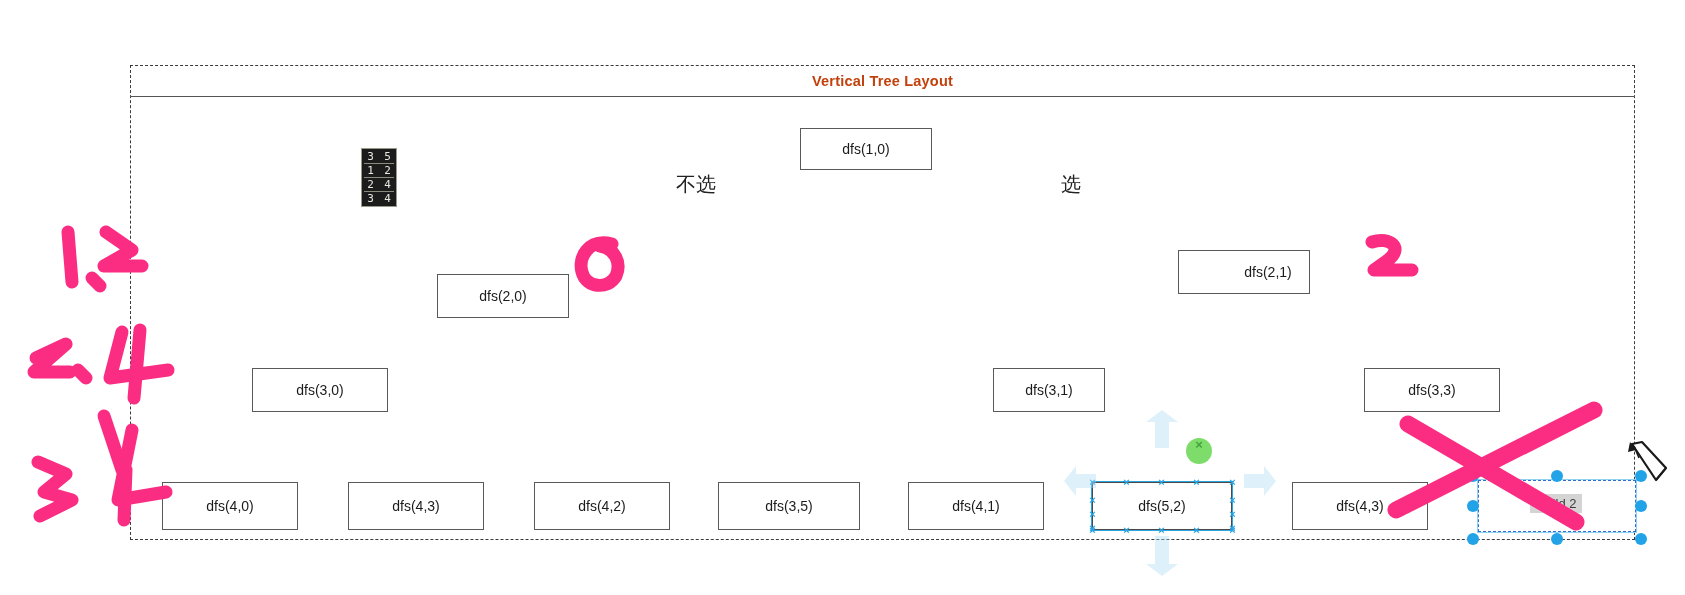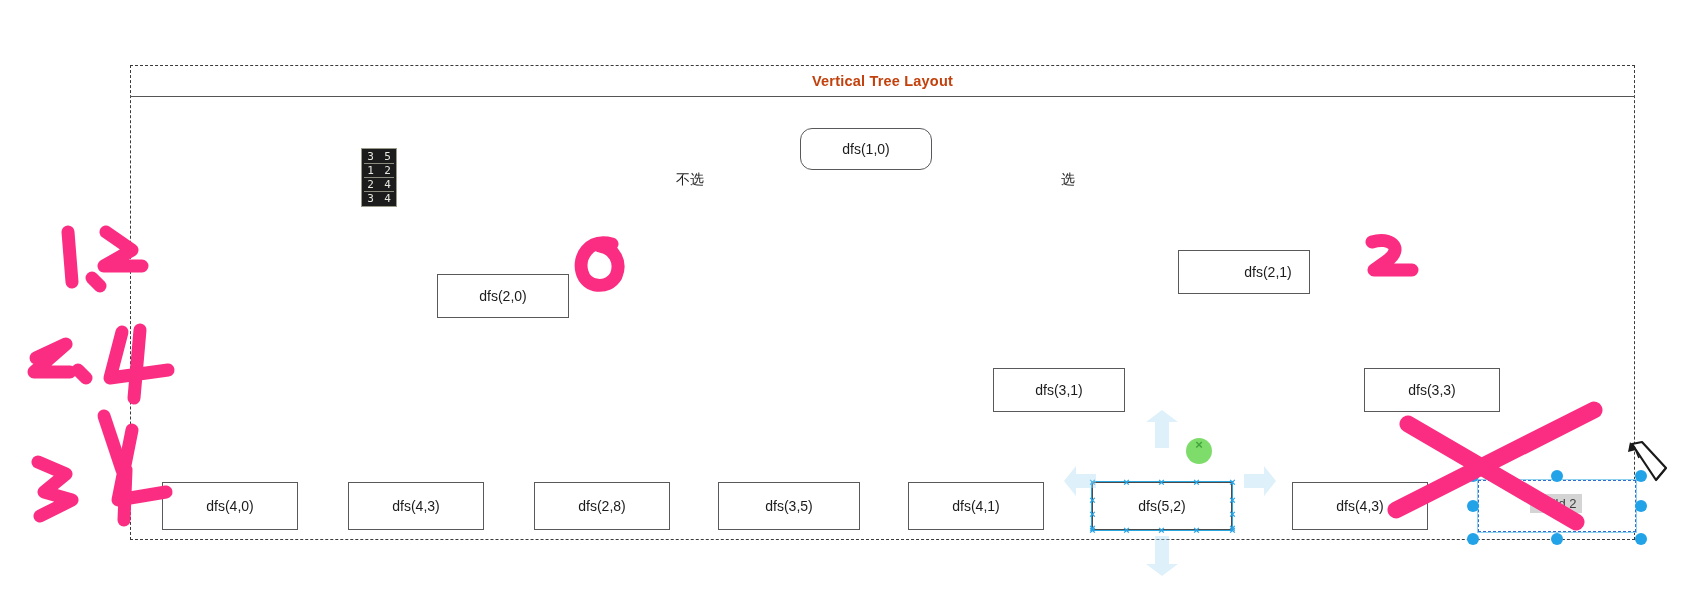--- a/index.html
+++ b/index.html
@@ -73,21 +73,21 @@
   }
   .numrow{
     display:flex;gap:8px;color:#e8e8e0;font-size:11px;line-height:13px;
     border-bottom:1px solid #8c8c7e;padding:0 2px;
   }
   .numrow:last-child{border-bottom:none;}
   .numrow span{width:9px;text-align:center;}
 
   
   .edge-label{
-    position:absolute;font-size:14px;color:#222;white-space:nowrap;
+    position:absolute;font-size:20px;color:#222;white-space:nowrap;
     font-family:"DejaVu Sans","Liberation Sans",sans-serif;
   }
 
   svg{overflow:visible;}
 </style>
 </head>
 <body>
 
 <div id="canvas">
 
@@ -140,31 +140,32 @@
     </div>
     <div class="numrow">
       <span>3</span>
       <span>4</span>
     </div>
   </div>
 
   <div class="edge-label" style="left:676px;top:171px;">不选</div>
   <div class="edge-label" style="left:1061px;top:171px;">选</div>
 
-  <div class="node" style="left:800px;top:128px;width:132px;height:42px;border-radius:12px;">dfs(1,0)</div>
+  <div class="node" style="left:800px;top:128px;width:132px;height:42px;">dfs(1,0)</div>
 
   <div class="node" style="left:437px;top:250px;width:132px;height:44px;margin-top:24px;">dfs(2,0)</div>
   <div class="node" style="left:1178px;top:250px;width:132px;height:44px;padding-left:48px;">dfs(2,1)</div>
 
-  <div class="node" style="left:993px;top:368px;width:132px;height:44px;">dfs(3,1)</div>
+  <div class="node" style="left:252px;top:368px;width:136px;height:44px;">dfs(3,0)</div>
+  <div class="node" style="left:993px;top:368px;width:112px;height:44px;">dfs(3,1)</div>
   <div class="node" style="left:1364px;top:368px;width:136px;height:44px;">dfs(3,3)</div>
 
   <div class="node" style="left:162px;top:482px;width:136px;height:48px;">dfs(4,0)</div>
   <div class="node" style="left:348px;top:482px;width:136px;height:48px;">dfs(4,3)</div>
-  <div class="node" style="left:534px;top:482px;width:136px;height:48px;">dfs(2,8)</div>
+  <div class="node" style="left:534px;top:482px;width:136px;height:48px;">dfs(4,2)</div>
   <div class="node" style="left:718px;top:482px;width:142px;height:48px;">dfs(3,5)</div>
   <div class="node" style="left:908px;top:482px;width:136px;height:48px;">dfs(4,1)</div>
 
   <div class="node selected-x" style="left:1092px;top:482px;width:140px;height:48px;">dfs(5,2)</div>
 
   <div class="hx" style="left:1088px;top:478px;"></div>
   <div class="hx" style="left:1157px;top:478px;"></div>
   <div class="hx" style="left:1122px;top:478px;"></div>
   <div class="hx" style="left:1192px;top:478px;"></div>
   <div class="hx" style="left:1228px;top:478px;"></div>

